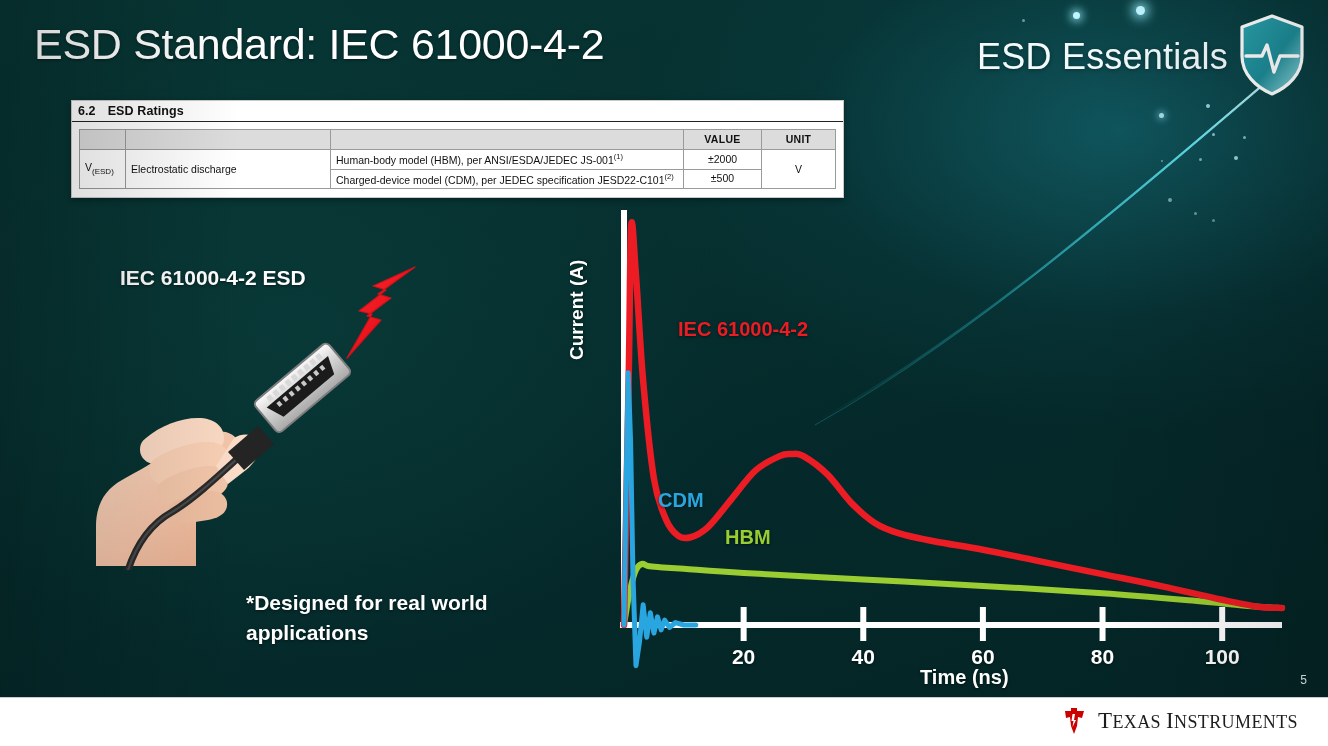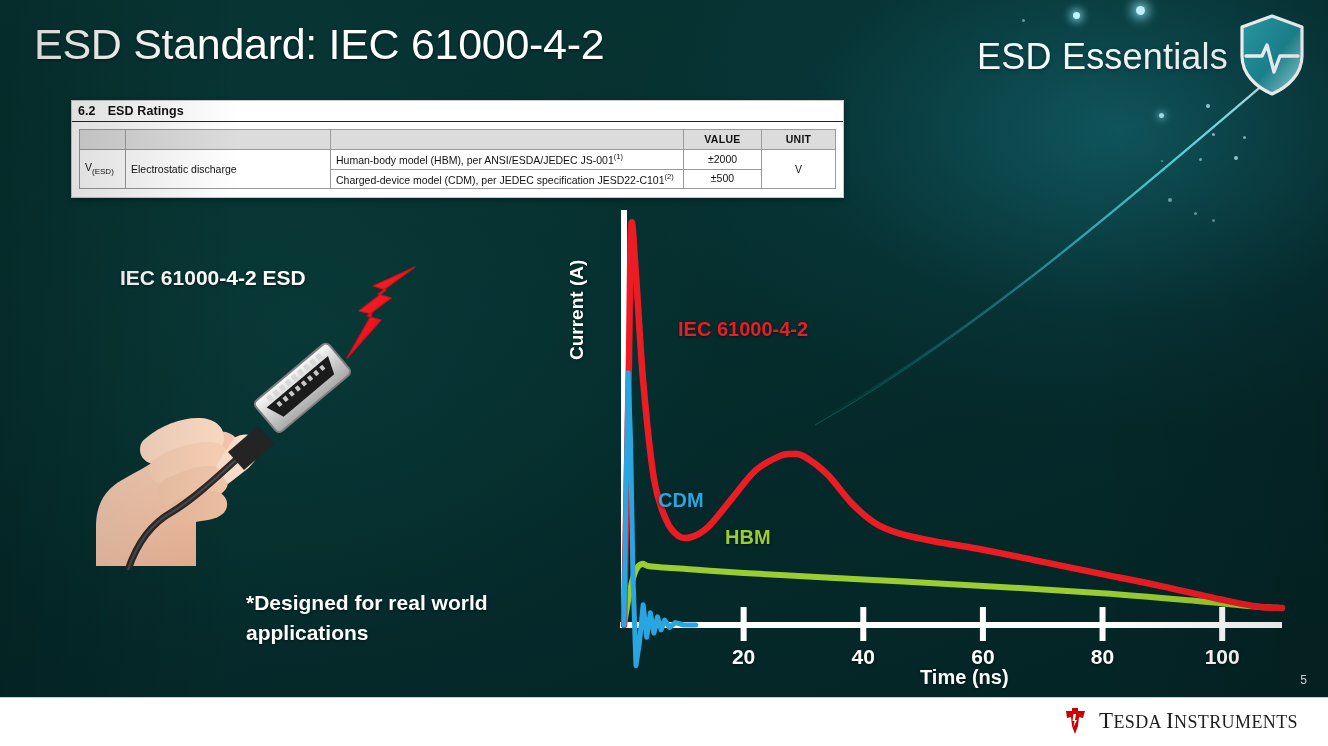--- a/index.html
+++ b/index.html
@@ -333,17 +333,17 @@
     <div id="page-number">5</div>
   </div>
 
   <div id="footer">
     <div id="ti-logo">
       <svg width="30" height="30" viewBox="0 0 30 30">
         <path d="M6 5 L12 5 L12 2 L18 2 L18 5 L25 5 L23 12 L19 11 L18 20 L15 28 L12 20 L11 11 L7 12 Z" fill="#cc0000"></path>
         <path d="M13.5 8 L16 8 L15 14 L17 14 L13.5 21 L14.5 15 L12.5 15 Z" fill="#ffffff"></path>
       </svg>
       <div id="ti-wordmark">
-        <span>T</span><span class="sm">ESDA </span><span>I</span><span class="sm">NSTRUMENTS</span>
+        <span>T</span><span class="sm">EXAS </span><span>I</span><span class="sm">NSTRUMENTS</span>
       </div>
     </div>
   </div>
 </div>
 
 </body></html>

